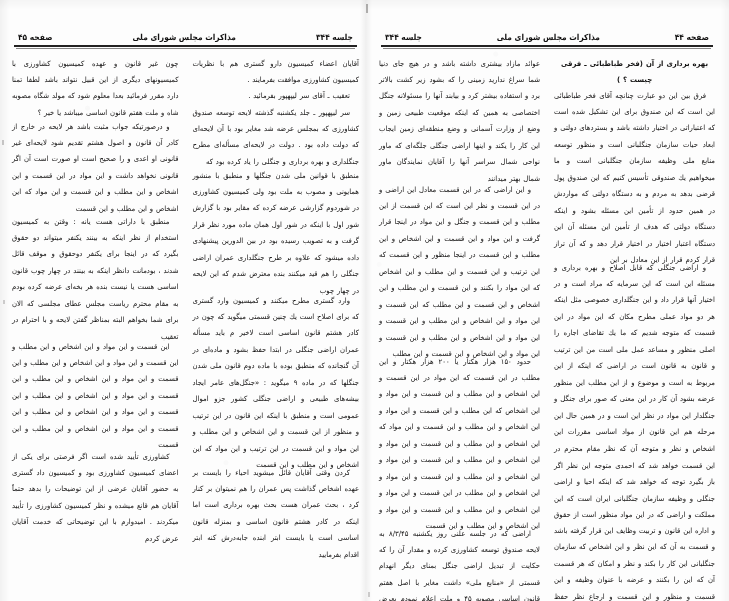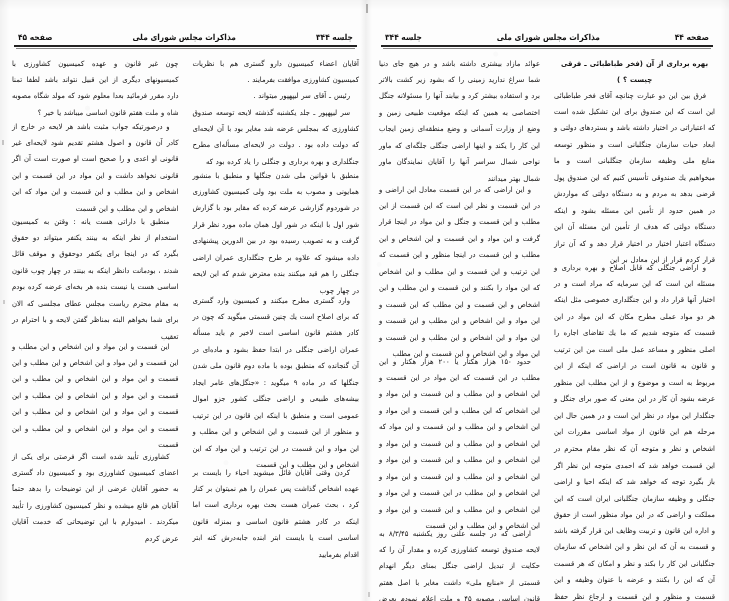--- a/index.html
+++ b/index.html
@@ -180,21 +180,21 @@
         <span class="rh-item rh-title">مذاکرات مجلس شورای ملی</span>
         <span class="rh-item">صفحه ۴۵</span>
       </div>
       <div class="rule"></div>
       <div class="rule-thin"></div>
 
       <div class="cols">
 
         <div class="col">
           <p class="para">آقایان اعضاء كمیسیون دارو گستری هم با نظریات كمیسیون كشاورزی موافقت بفرمایند .</p>
-          <p class="para indent speaker">رئیس ـ آقای سر لیپهپور میتواند .</p>
+          <p class="para indent speaker">تعقیب ـ آقای سر لیپهپور بفرمائید .</p>
           <p class="para indent speaker">سر لیپهپور ـ جلد یكشنبه گذشته لایحه توسعه صندوق كشاورزی كه بمجلس عرضه شد مغایر بود با آن لایحه‌ای كه دولت داده بود . دولت در لایحه‌ای مسأله‌ای مطرح جنگلداری و بهره برداری و جنگلی را یاد كرده بود كه</p>
           <p class="para">منطبق با قوانین ملی شدن جنگلها و منطبق با منشور همایونی و مصوب به ملت بود ولی كمیسیون كشاورزی در شوردوم گزارشی عرضه كرده كه مقایر بود با گزارش شور اول با اینكه در شور اول همان ماده مورد نظر قرار گرفت و به تصویب رسیده بود در بین الدورین پیشنهادی داده میشود كه علاوه بر طرح جنگلداری عمران اراضی جنگلی را هم قید میكنند بنده معترض شدم كه این لایحه در چهار چوب</p>
           <p class="para indent">وارد گستری مطرح میكنند و كمیسیون وارد گستری كه برای اصلاح است یك چنین قسمتی میگوید كه چون در كادر هشتم قانون اساسی است لاخیر م باید مسأله عمران اراضی جنگلی در ابتدا حفظ بشود و ماده‌ای در آن گنجانده كه منطبق بوده با ماده دوم قانون ملی شدن جنگلها كه در ماده ۹ میگوید : «جنگل‌های عامر ایجاد بیشه‌های طبیعی و اراضی جنگلی كشور جزو اموال عمومی است و منطبق با اینكه این قانون در این ترتیب و منظور از این قسمت و این اشخاص و این مطلب و این مواد و این قسمت در این ترتیب و این مواد كه این اشخاص و این مطلب و این قسمت</p>
           <p class="para indent">كردن وقتی آقایان قائل میشوید احیاء را بایست بر عهده اشخاص گذاشت پس عمران را هم نمیتوان بر كنار كرد ، بحث عمران هست بحث بهره برداری است اما اینكه در كادر هشتم قانون اساسی و بمنزله قانون اساسی است یا بایست ابتر ابنده جابه‌درش كنه ابتر اقدام بفرمایید</p>
         </div>
 
         <div class="col">
           <p class="para">چون غیر قانون و عهده كمیسیون كشاورزی با كمیسیونهای دیگری از این قبیل نتواند باشد لطفا تمنا دارد مقرر فرمائید بعدا معلوم شود كه مولد شگاه مصوبه شاه و ملت هفتم قانون اساسی میباشد یا خیر ؟</p>
           <p class="para indent">و درصورتیكه جواب مثبت باشد هر لایحه در خارج از كادر آن قانون و اصول هشتم تقدیم شود لایحه‌ای غیر قانونی او اعدی و را صحیح است او صورت است آن اگر قانونی نخواهد داشت و این مواد در این قسمت و این اشخاص و این مطلب و این قسمت و این مواد كه این اشخاص و این مطلب و این قسمت</p>
           <p class="para indent">منطبق با داراتی هست یانه : وقتن به كمیسیون استخدام از نظر اینكه به بینند یكنفر میتواند دو حقوق بگیرد كه در اینجا برای یكنفر دوحقوق و موقف قائل شدند ، بودمانت دانظر اینكه به بینند در چهار چوب قانون اساسی هست یا نیست بنده هر بخه‌ای عرضه كرده بودم به مقام محترم ریاست مجلس عطای مجلسی كه الان برای شما بخواهم البته بمناظر گفتن لایحه و با احترام در تعقیب</p>

